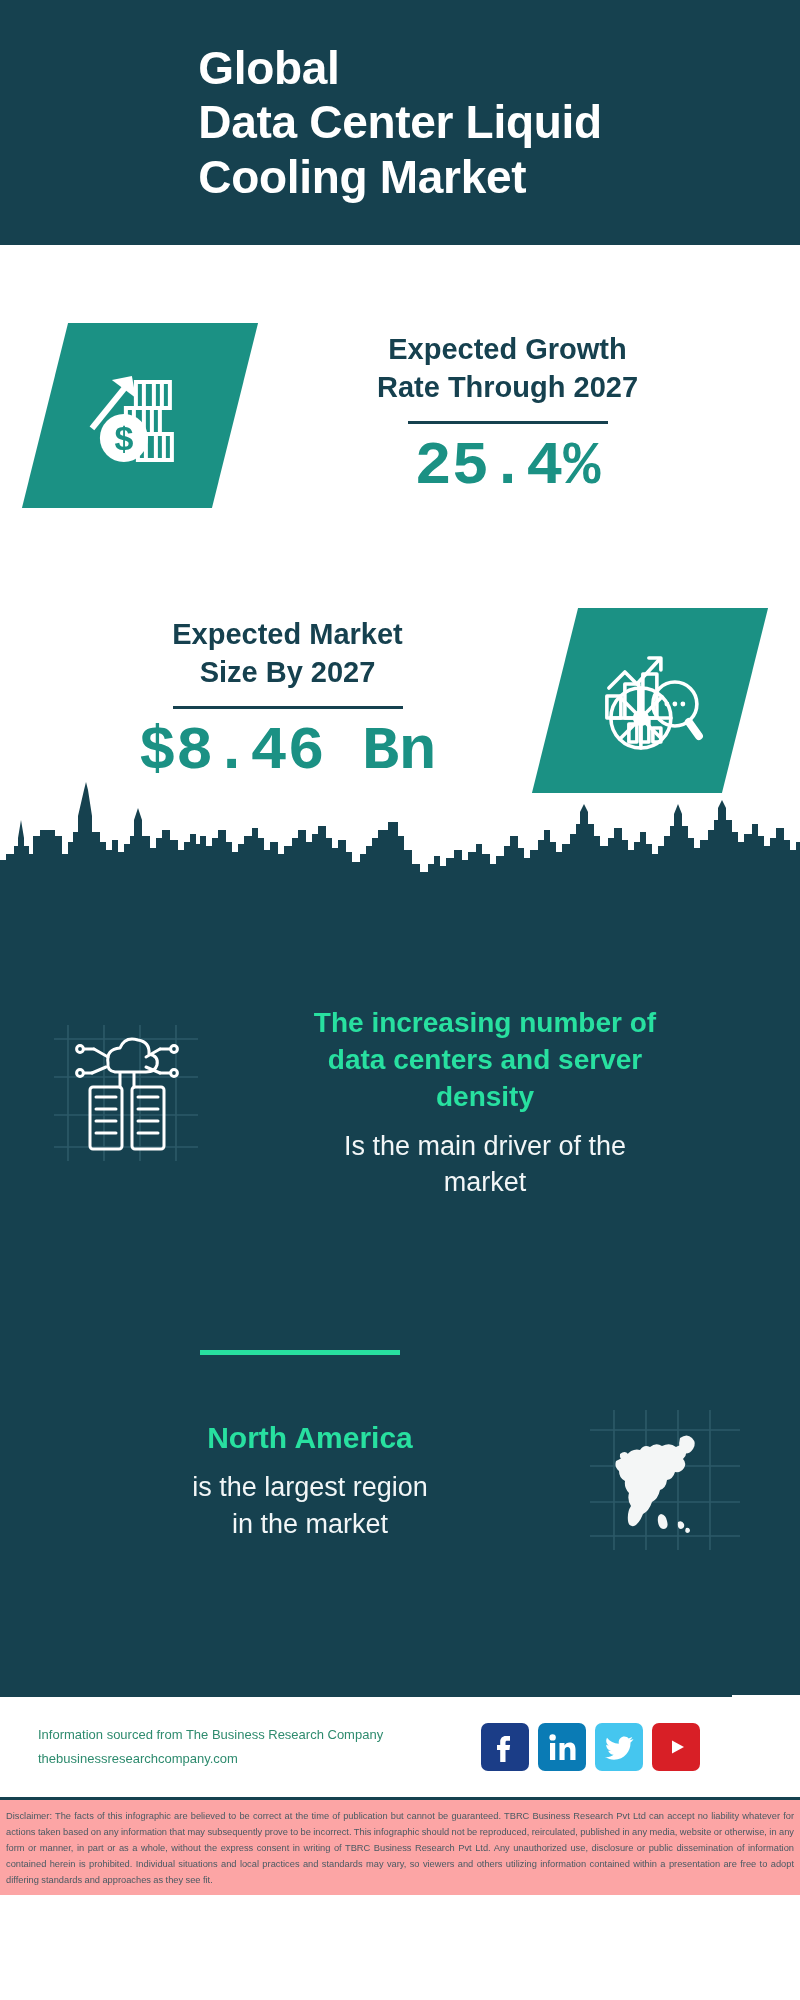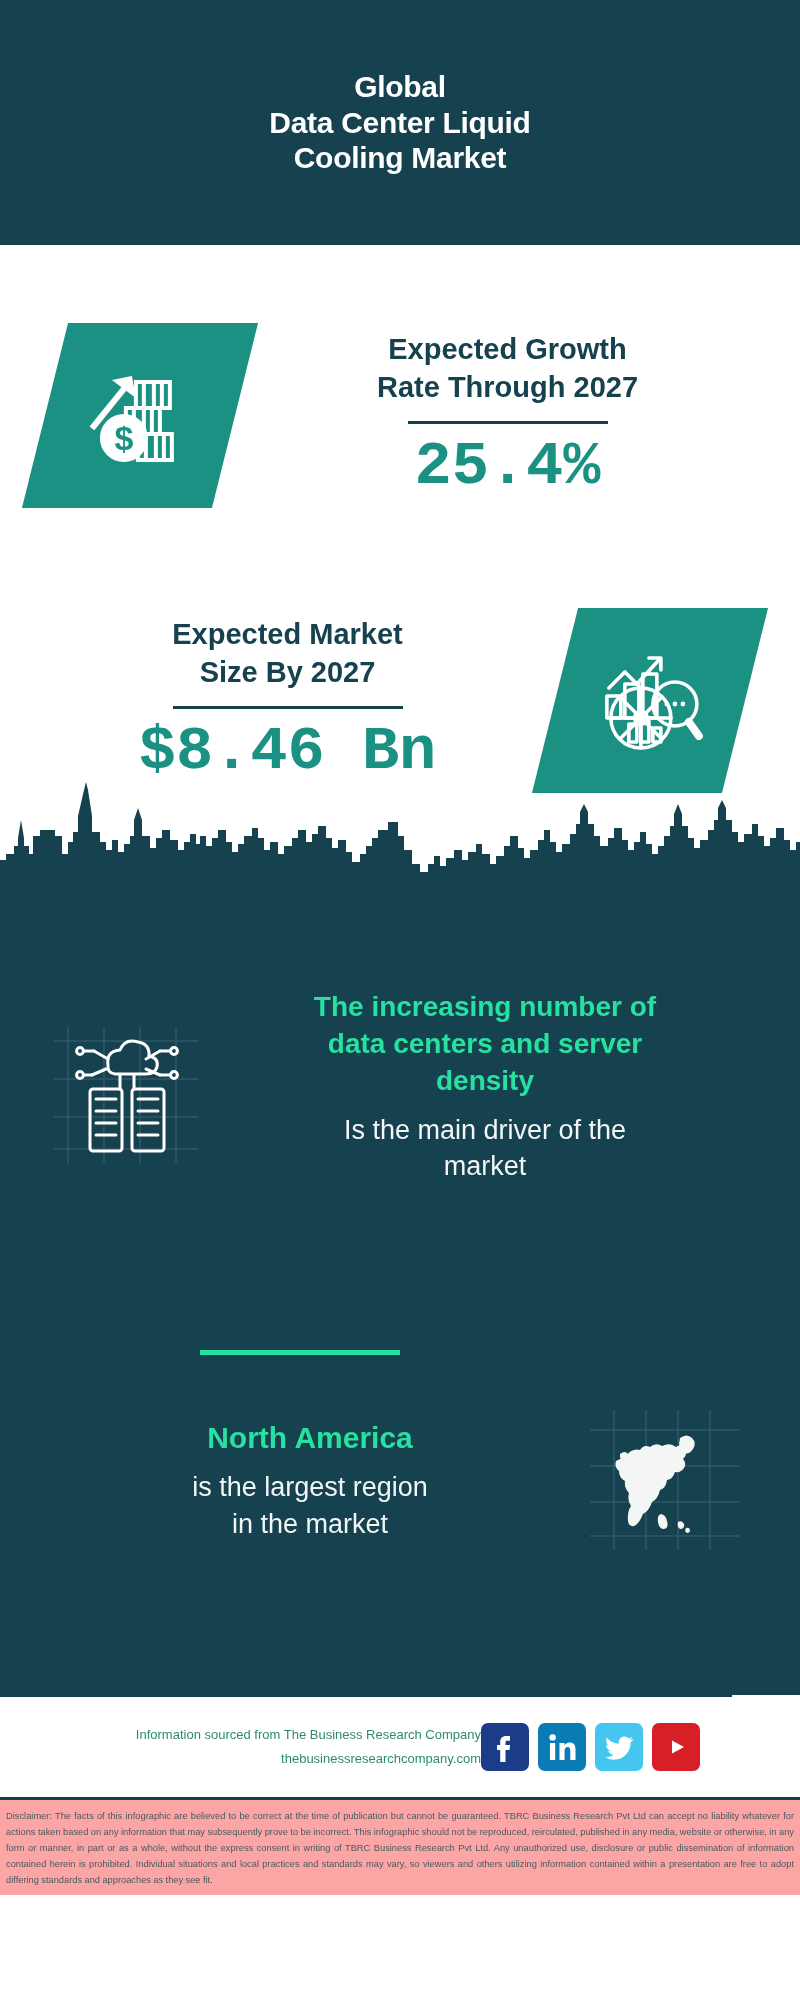--- a/index.html
+++ b/index.html
@@ -16,24 +16,23 @@
     width:800px;
     height:245px;
     background:#16414f;
     display:flex;
     align-items:center;
     justify-content:center;
     padding:0 40px;
   }
   .header-title {
     color:#ffffff;
-    font-size:30px;
+    font-size:46px;
     font-weight:bold;
     line-height:1.18;
-    text-align:center;
     letter-spacing:-0.3px;
   }
 
   
   .mid-white {
     width:800px;
     height:655px;
     background:#ffffff;
     position:relative;
   }
@@ -118,24 +117,24 @@
   }
   .skyline {
     position:absolute;
     top:-120px; left:0;
     width:800px; height:130px;
     display:block;
   }
 
   .driver-block {
     position:absolute;
-    top:89px; left:0;
-    width:800px;
-    display:flex;
-    align-items:center;
+    top:105px; left:0;
+    width:800px;
+    display:flex;
+    align-items:flex-start;
     padding:0 30px 0 50px;
   }
   .icon-tile {
     width:150px; height:150px;
     flex:0 0 auto;
     margin-top:10px;
     position:relative;
   }
   .driver-text {
     flex:1;
@@ -191,21 +190,20 @@
 
   
   .footer {
     width:732px;
     height:102px;
     background:#ffffff;
     display:flex;
     align-items:center;
     padding:0 32px 0 38px;
     border-top:2px solid #16414f;
-    text-align:right;
   }
   .source-text { flex:1; }
   .source-line {
     color:#2e8b6e;
     font-size:13px;
     line-height:1.85;
   }
   .socials { display:flex; gap:9px; flex:0 0 auto; }
   .sq {
     width:48px; height:48px;

